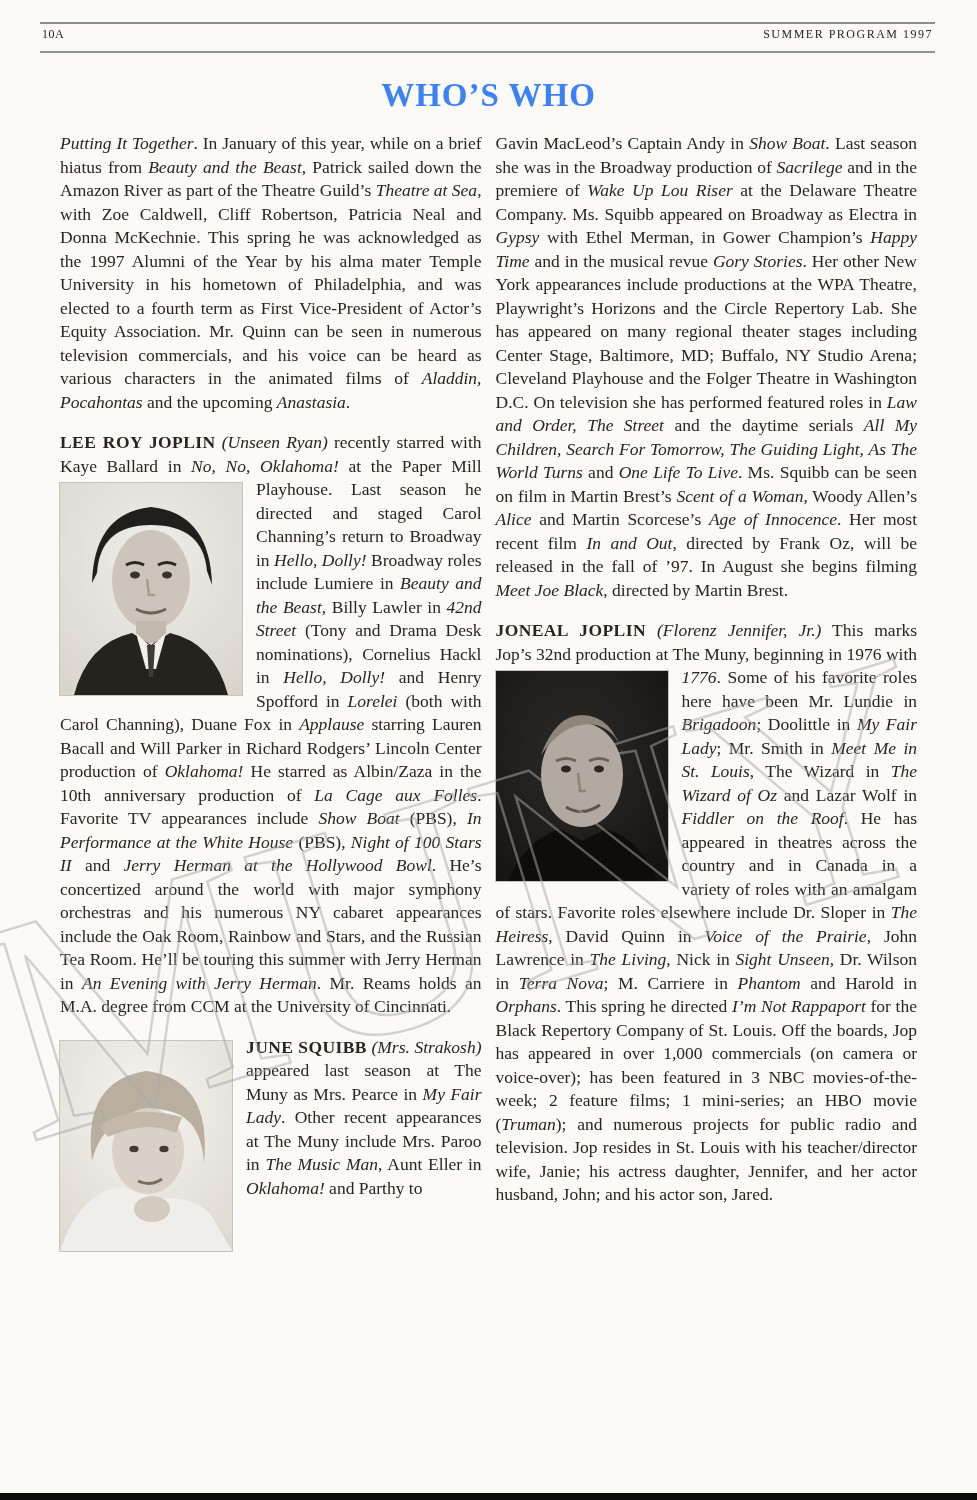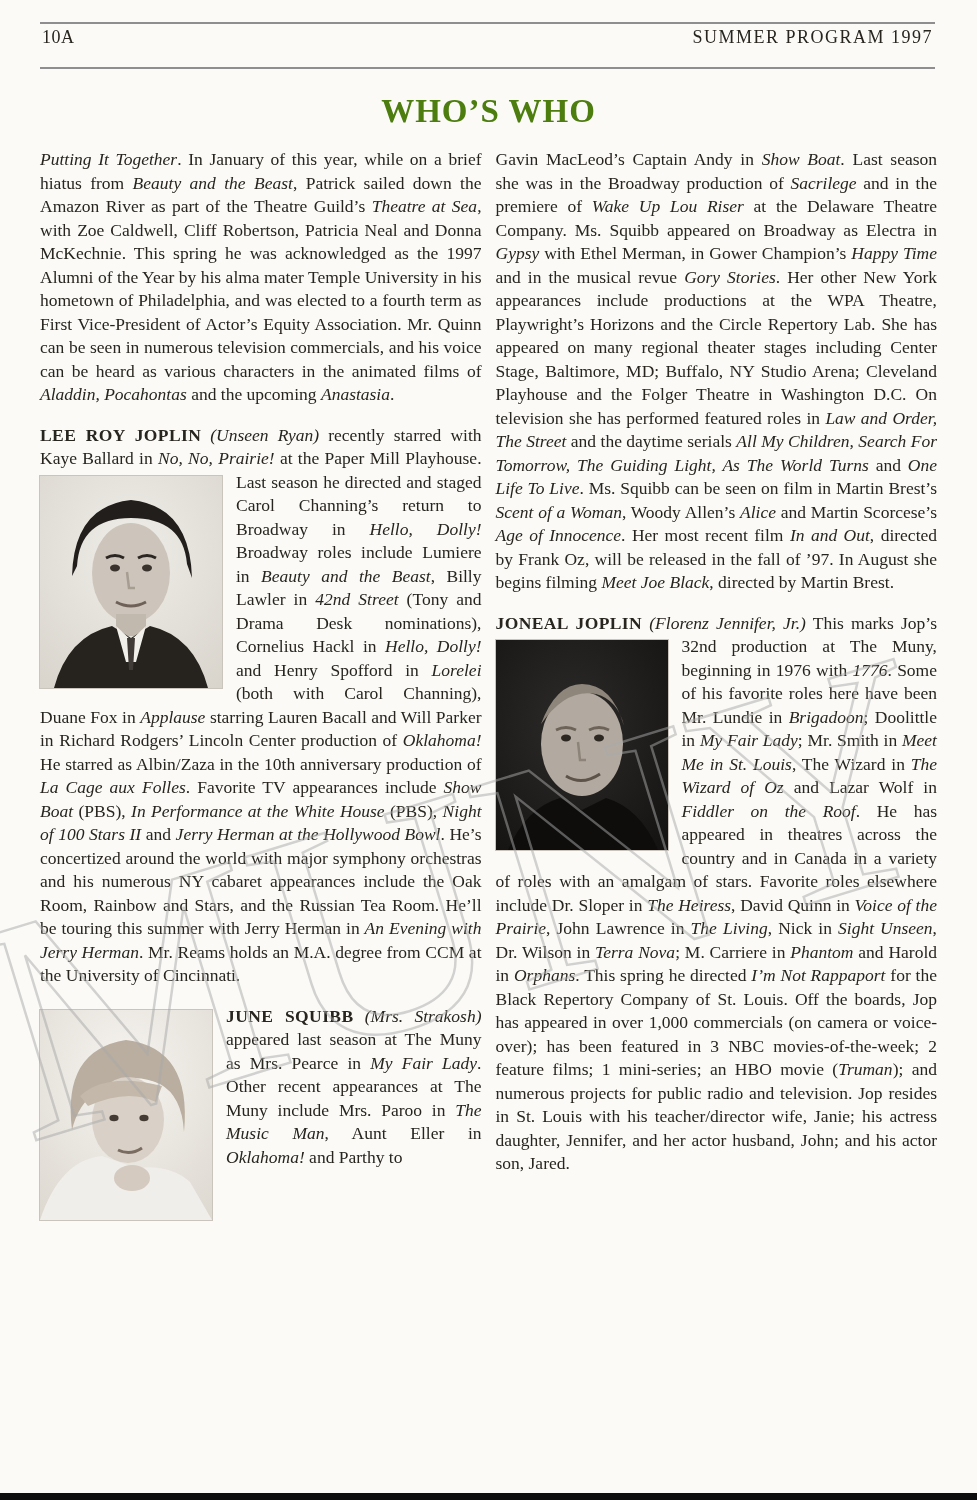--- a/index.html
+++ b/index.html
@@ -12,40 +12,40 @@
     position: relative;
     width: 977px; height: 1500px;
     background: #fbfaf7;
     color: #28251f;
     overflow: hidden;
   }
   .masthead {
     margin: 22px 42px 0 40px;
     border-top: 2px solid #8e8e8e;
     border-bottom: 2px solid #8e8e8e;
-    padding: 3px 2px 19px 2px;
+    padding: 3px 2px 9px 2px;
     display: flex;
     justify-content: space-between;
     align-items: baseline;
-    font-size: 18px;
+    font-size: 12px;
     letter-spacing: 0.5px;
   }
   .masthead .right { letter-spacing: 1.5px; text-align: right; }
   h1.page-title {
     text-align: center;
     font-size: 33px;
     font-weight: 700;
     letter-spacing: 1px;
     margin: 24px 0 18px 0;
-    color: #4d7c0f;
+    color: #3b82f6;
   }
   .columns {
     display: flex;
     gap: 14px;
-    padding: 0 40px;
+    padding: 0 60px;
     position: relative;
     z-index: 1;
   }
   .col {
     width: 442px;
     font-size: 17.5px;
     line-height: 23.5px;
     text-align: justify;
   }
   .para { margin: 0 0 17px 0; }
@@ -94,21 +94,21 @@
 
   <h1 class="page-title">WHO’S WHO</h1>
 
   <div class="columns">
 
     <div class="col">
 
       <p class="para"><i>Putting It Together</i>. In January of this year, while on a brief hiatus from <i>Beauty and the Beast</i>, Patrick sailed down the Amazon River as part of the Theatre Guild’s <i>Theatre at Sea</i>, with Zoe Caldwell, Cliff Robertson, Patricia Neal and Donna McKechnie. This spring he was acknowledged as the 1997 Alumni of the Year by his alma mater Temple University in his hometown of Philadelphia, and was elected to a fourth term as First Vice-President of Actor’s Equity Association. Mr. Quinn can be seen in numerous television commercials, and his voice can be heard as various characters in the animated films of <i>Aladdin, Pocahontas</i> and the upcoming <i>Anastasia</i>.</p>
 
       <p class="para">
-        <span><b>LEE ROY JOPLIN</b> <i>(Unseen Ryan)</i> recently starred with Kaye Ballard in <i>No, No, Prairie!</i> at the Paper</span>
+        <span><b>LEE ROY JOPLIN</b> <i>(Unseen Ryan)</i> recently starred with Kaye Ballard in <i>No, No, Oklahoma!</i> at the Paper</span>
         <span class="photo photo-reams">
           <svg viewBox="0 0 182 212" width="182" height="212" aria-hidden="true">
             <defs>
               <radialGradient id="bgR" cx="50%" cy="35%" r="80%">
                 <stop offset="0%" stop-color="#efede8"></stop>
                 <stop offset="100%" stop-color="#d9d5cd"></stop>
               </radialGradient>
             </defs>
             <rect width="182" height="212" fill="url(#bgR)"></rect>
             <path d="M32 100 Q34 30 91 24 Q150 30 152 102 L147 88 Q143 42 91 42 Q40 42 37 90 Z" fill="#211e1c"></path>

